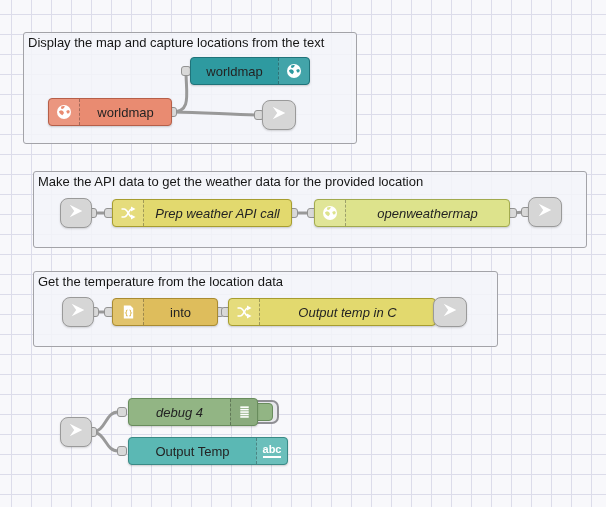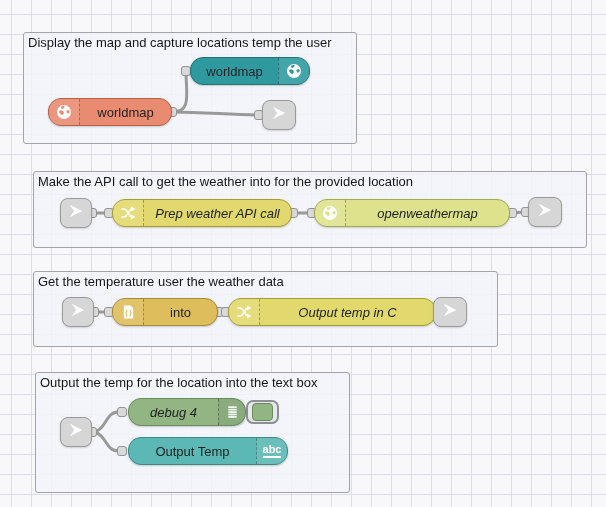--- a/index.html
+++ b/index.html
@@ -20,21 +20,21 @@
     background:rgba(243,244,249,0.85);
     border:1.5px solid #a3a3a8;border-radius:3px;
   }
   .group-title{
     position:absolute;left:4px;top:2px;
     font-size:13px;color:#161616;white-space:nowrap;
   }
   .node{
     position:absolute;z-index:3;box-sizing:border-box;height:28px;
     display:flex;align-items:center;
-    border:1px solid;border-radius:13px;
+    border:1px solid;border-radius:4px;
     box-shadow:0 1px 2px rgba(0,0,0,0.18);
     font-size:13px;color:#232323;
   }
   .node .label{
     flex:1;text-align:center;padding:0 5px;white-space:nowrap;overflow:hidden;
   }
   .node .label.it{font-style:italic;}
   .icon-area{
     width:30px;align-self:stretch;display:flex;align-items:center;justify-content:center;
     background:rgba(255,255,255,0.10);
@@ -66,30 +66,27 @@
     color:#fff;font-weight:bold;font-size:11px;line-height:1;
     border-bottom:2px solid #fff;padding-bottom:1px;
   }
 </style>
 </head>
 <body>
 
 <div id="canvas">
 
   <div class="group" style="left:23px;top:32px;width:334px;height:112px;">
-    <div class="group-title">Display the map and capture locations temp the user</div>
+    <div class="group-title">Display the map and capture locations from the text</div>
   </div>
   <div class="group" style="left:33px;top:171px;width:554px;height:77px;">
-    <div class="group-title">Make the API call to get the weather into for the provided location</div>
+    <div class="group-title">Make the API data to get the weather data for the provided location</div>
   </div>
   <div class="group" style="left:33px;top:271px;width:465px;height:76px;">
-    <div class="group-title">Get the temperature user the weather data</div>
-  </div>
-  <div class="group" style="left:35px;top:372px;width:315px;height:121px;">
-    <div class="group-title">Output the temp for the location into the text box</div>
+    <div class="group-title">Get the temperature from the location data</div>
   </div>
 
   <svg class="wires" width="606" height="507">
     <path d="M172,112 C192,112 186,94 186,71"></path>
     <path d="M172,112 C205,112 230,115 257,115"></path>
     <path d="M92,213 L108,213"></path>
     <path d="M293,213 L311,213"></path>
     <path d="M512,213 L525,212"></path>
     <path d="M94,312 L108,312"></path>
     <path d="M219,312 L225,312"></path>
@@ -230,21 +227,21 @@
   </div>
 
   <div class="link-node" style="left:60px;top:417px;width:32px;">
     <span>
       <svg width="18" height="18" viewBox="0 0 20 20">
           <path fill="#fff" d="M3 3 L17 10 L3 17 L8 10 Z"></path>
         </svg>
     </span>
   </div>
 
-  <div class="node" style="left:128px;top:398px;width:118px;--bg:#92B584;background:var(--bg);border-color:#688c5c;">
+  <div class="node" style="left:128px;top:398px;width:130px;--bg:#92B584;background:var(--bg);border-color:#688c5c;">
     <span class="label it">debug 4</span>
     <span class="icon-area right dark" style="width:26px;">
       <svg width="15" height="16" viewBox="0 0 16 16">
           <g fill="#fff">
             <rect x="3.5" y="2" width="9" height="1.7"></rect>
             <rect x="3.5" y="4.6" width="9" height="1.7"></rect>
             <rect x="3.5" y="7.2" width="9" height="1.7"></rect>
             <rect x="3.5" y="9.8" width="9" height="1.7"></rect>
             <rect x="3.5" y="12.4" width="9" height="1.7"></rect>
           </g>

